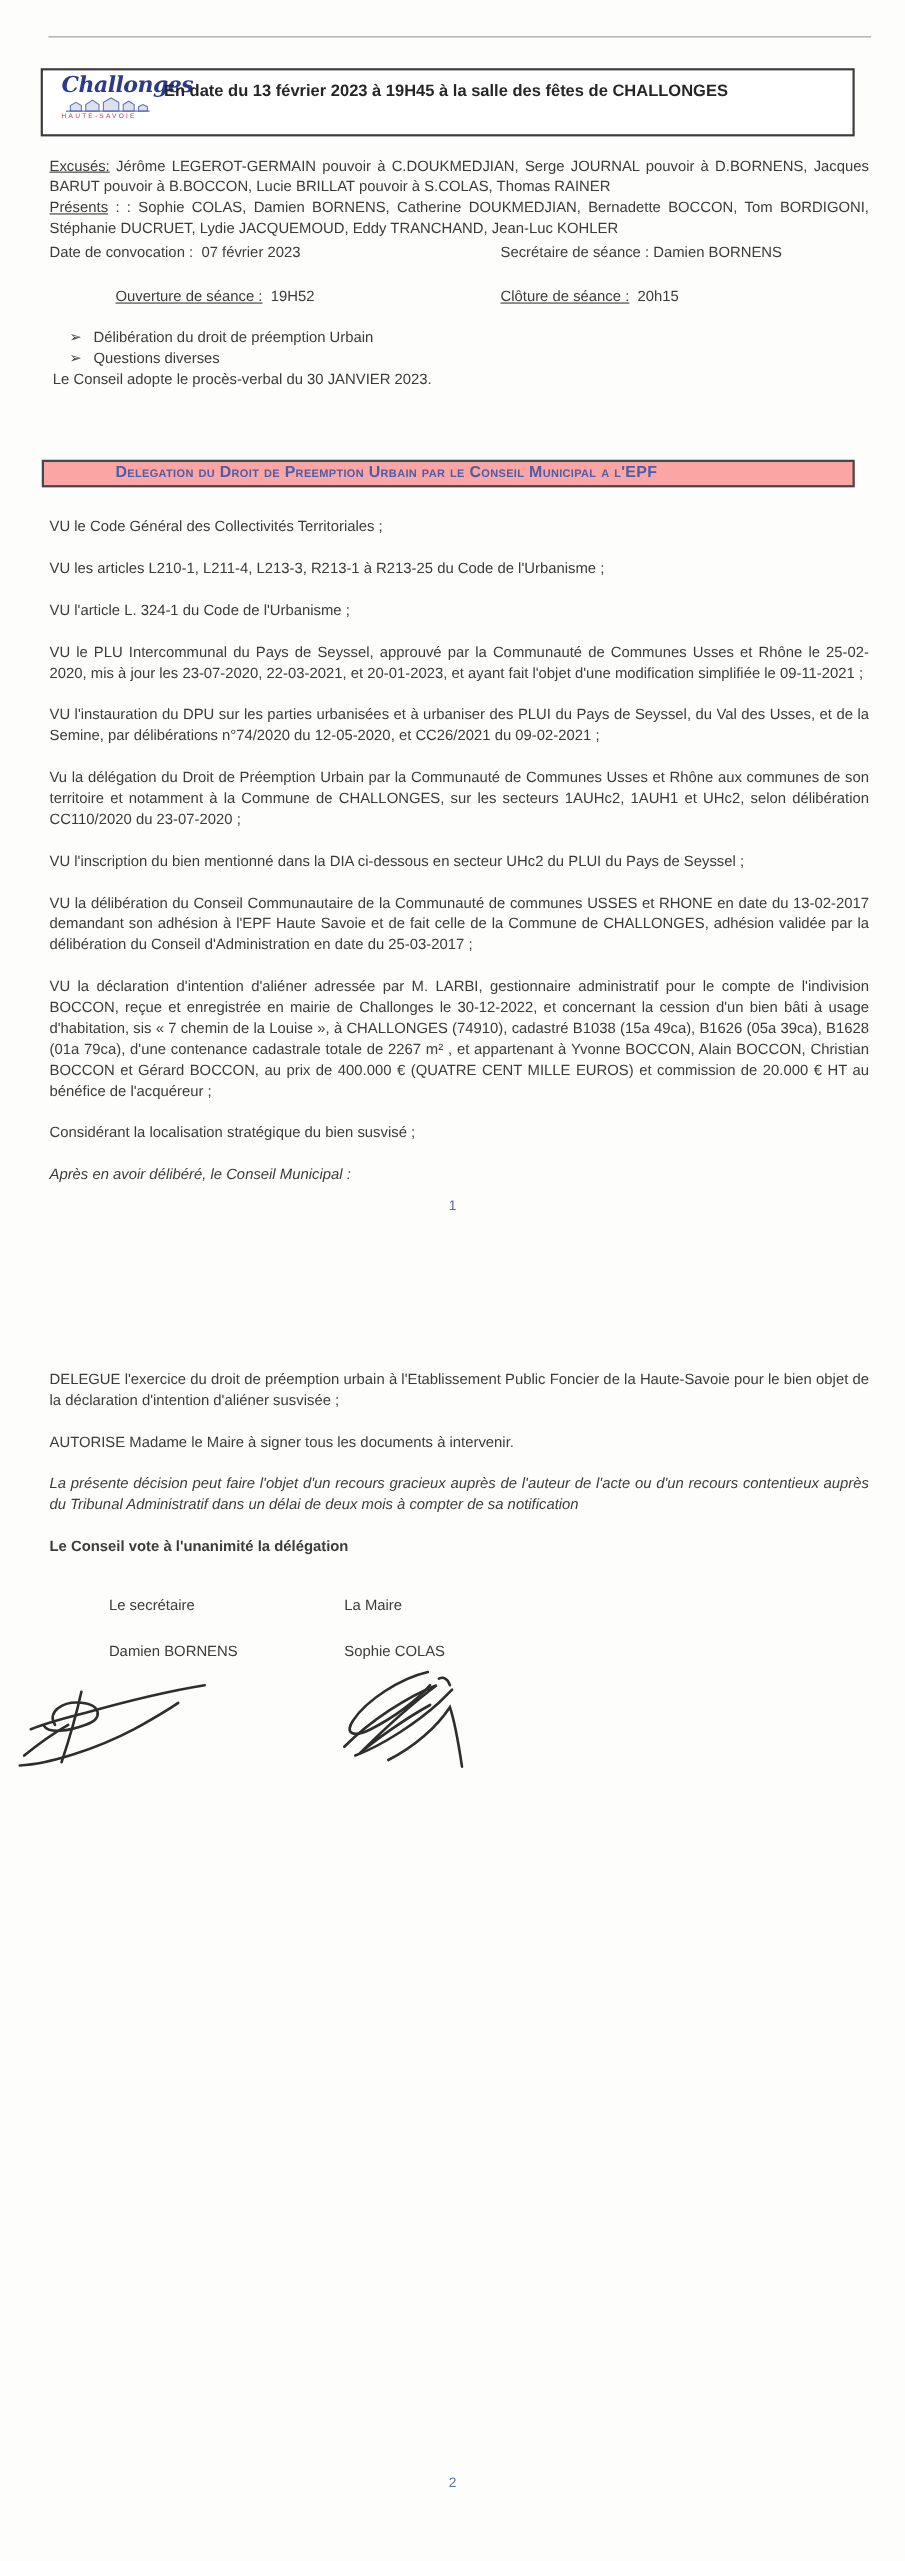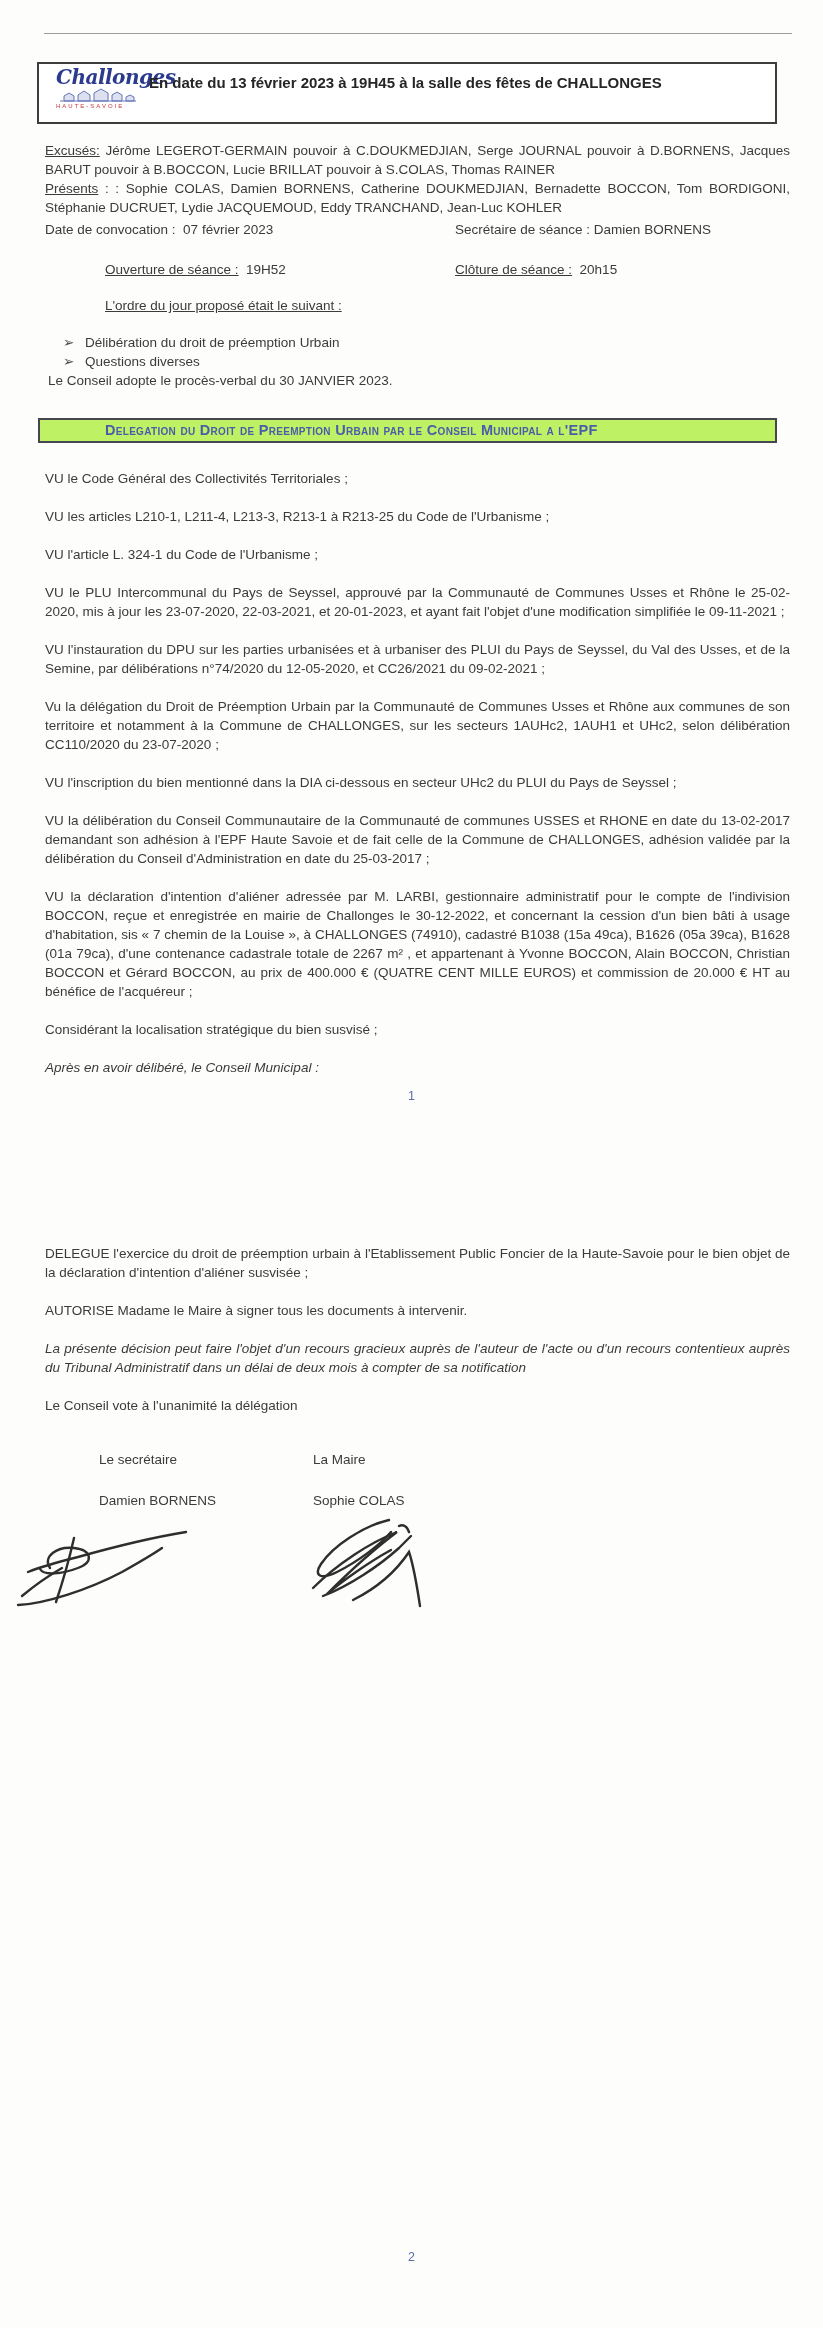--- a/index.html
+++ b/index.html
@@ -38,37 +38,37 @@
   .row-open .meta-col1 { padding-left:60px; box-sizing:border-box; }
   .agenda-label { margin-top:17px; padding-left:60px; }
   .agenda-list { margin-top:18px; }
   .agenda-item { display:flex; }
   .agenda-bullet { width:22px; padding-left:18px; color:#4a4a4a; }
   .adoption { margin-top:18px; padding-left:3px; }
 
   
   .heading-bar {
     position:absolute; left:38px; top:418px; width:739px; height:25px;
-    background:#bef264; border:2px solid #46464e; box-sizing:border-box;
+    background:#fca5a5; border:2px solid #46464e; box-sizing:border-box;
     padding-left:65px; line-height:20px;
     font-variant:small-caps; color:#4a5da8; font-size:14.5px; font-weight:600; letter-spacing:0.3px;
   }
 
   
   .vu { position:absolute; left:45px; top:453px; width:745px; }
   .vu p, .resolutions p { margin:16px 0 19px; text-align:justify; }
   .italic { font-style:italic; }
 
   .pagenum { position:absolute; left:0; width:823px; text-align:center; color:#5a6fa8; font-size:12.5px; }
   .pagenum.p1 { top:1087px; }
   .pagenum.p2 { top:2248px; }
 
   
   .resolutions { position:absolute; left:45px; top:1228px; width:745px; }
-  .vote-line { text-align:left; }
+  .vote-line { text-align:left;font-weight:bold; }
 
   .sign-block { position:absolute; left:45px; top:1450px; width:745px; height:220px; }
   .sig-left  { position:absolute; left:30px;  top:0;margin-left:24px; }
   .sig-right { position:absolute; left:268px; top:0; }
   .sig-name { position:absolute; top:41px; left:0; white-space:nowrap; }
   .sig-art-left  { position:absolute; left:-85px; top:58px; }
   .sig-art-right { position:absolute; left:-20px; top:52px; }
   .sig path { fill:none; stroke:#2e2e2e; stroke-width:2.4; stroke-linecap:round; }
   .village path, .village rect { stroke:#6474b8; fill:rgba(100,116,184,0.22); stroke-width:1; }
 </style>
@@ -104,21 +104,20 @@
     <div class="meta-row">
       <div class="meta-col1"><span>Date de convocation :</span>&nbsp; <span>07 février 2023</span></div>
       <div class="meta-col2"><span>Secrétaire de séance :</span> <span>Damien BORNENS</span></div>
     </div>
 
     <div class="meta-row row-open">
       <div class="meta-col1"><span class="u">Ouverture de séance :</span>&nbsp; <span>19H52</span></div>
       <div class="meta-col2"><span class="u">Clôture de séance :</span>&nbsp; <span>20h15</span></div>
     </div>
 
-    <div class="agenda-label"><span class="u">L'ordre du jour proposé était le suivant :</span></div>
 
     <div class="agenda-list">
       <div class="agenda-item">
         <span class="agenda-bullet">➢</span>
         <span>Délibération du droit de préemption Urbain</span>
       </div>
       <div class="agenda-item">
         <span class="agenda-bullet">➢</span>
         <span>Questions diverses</span>
       </div>

